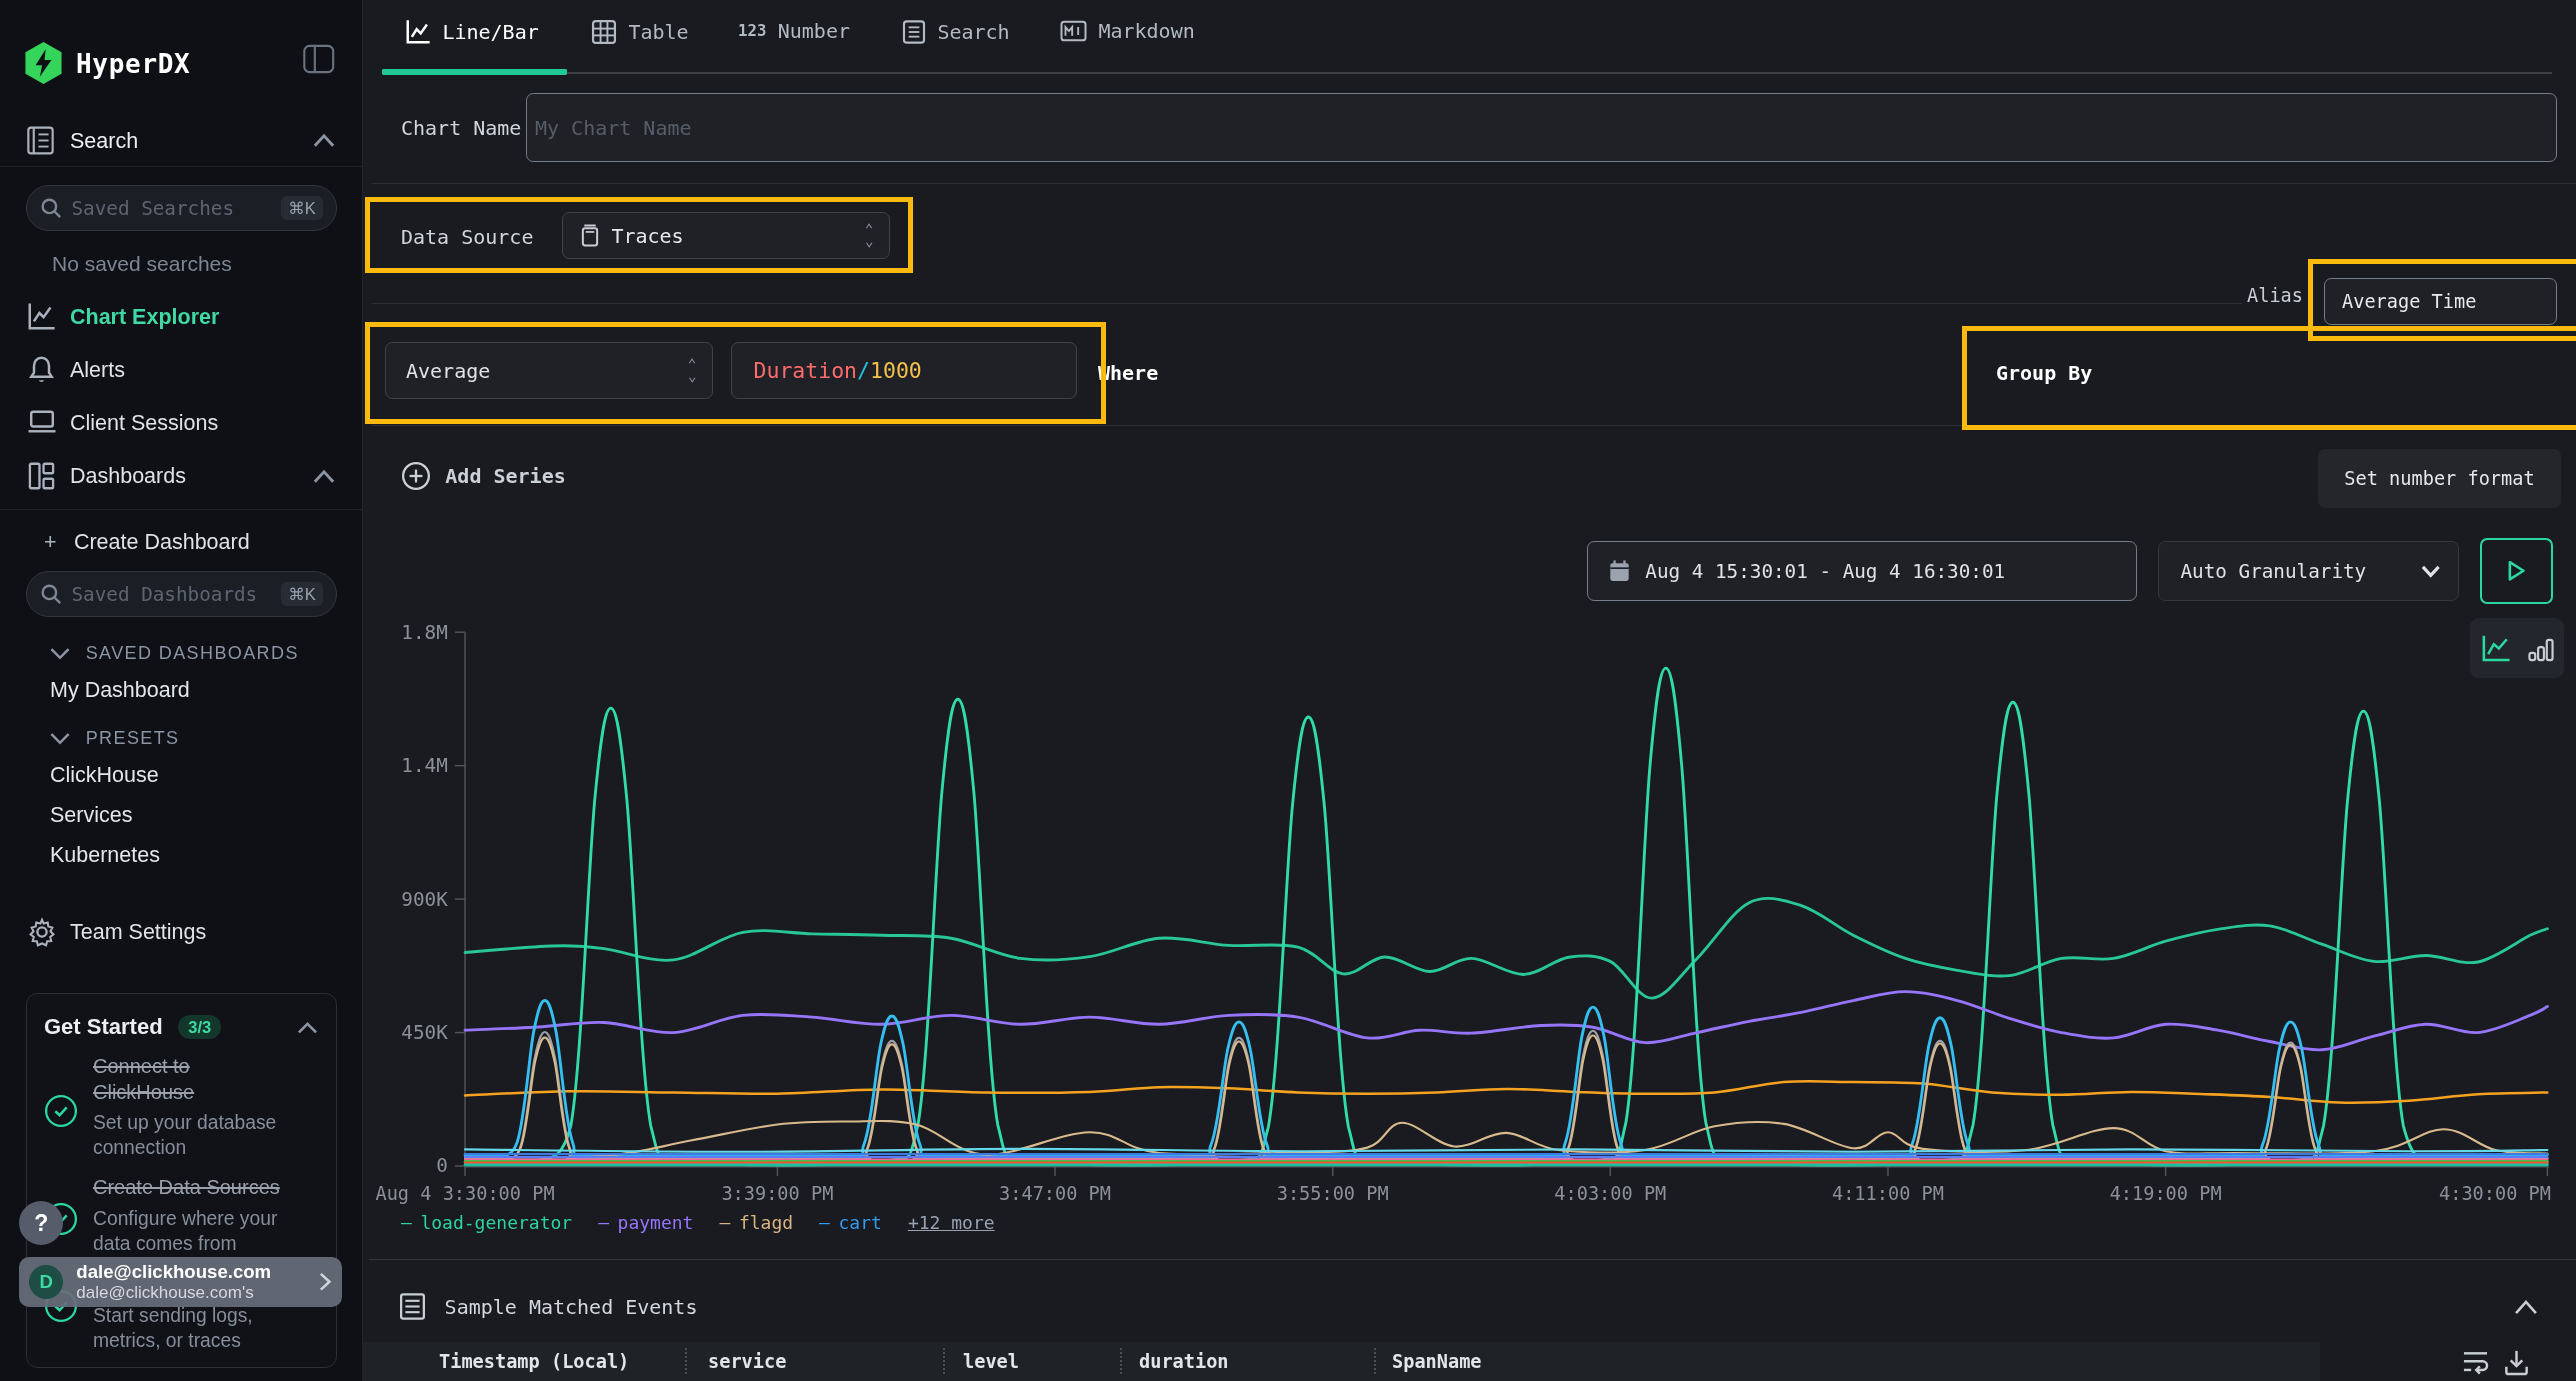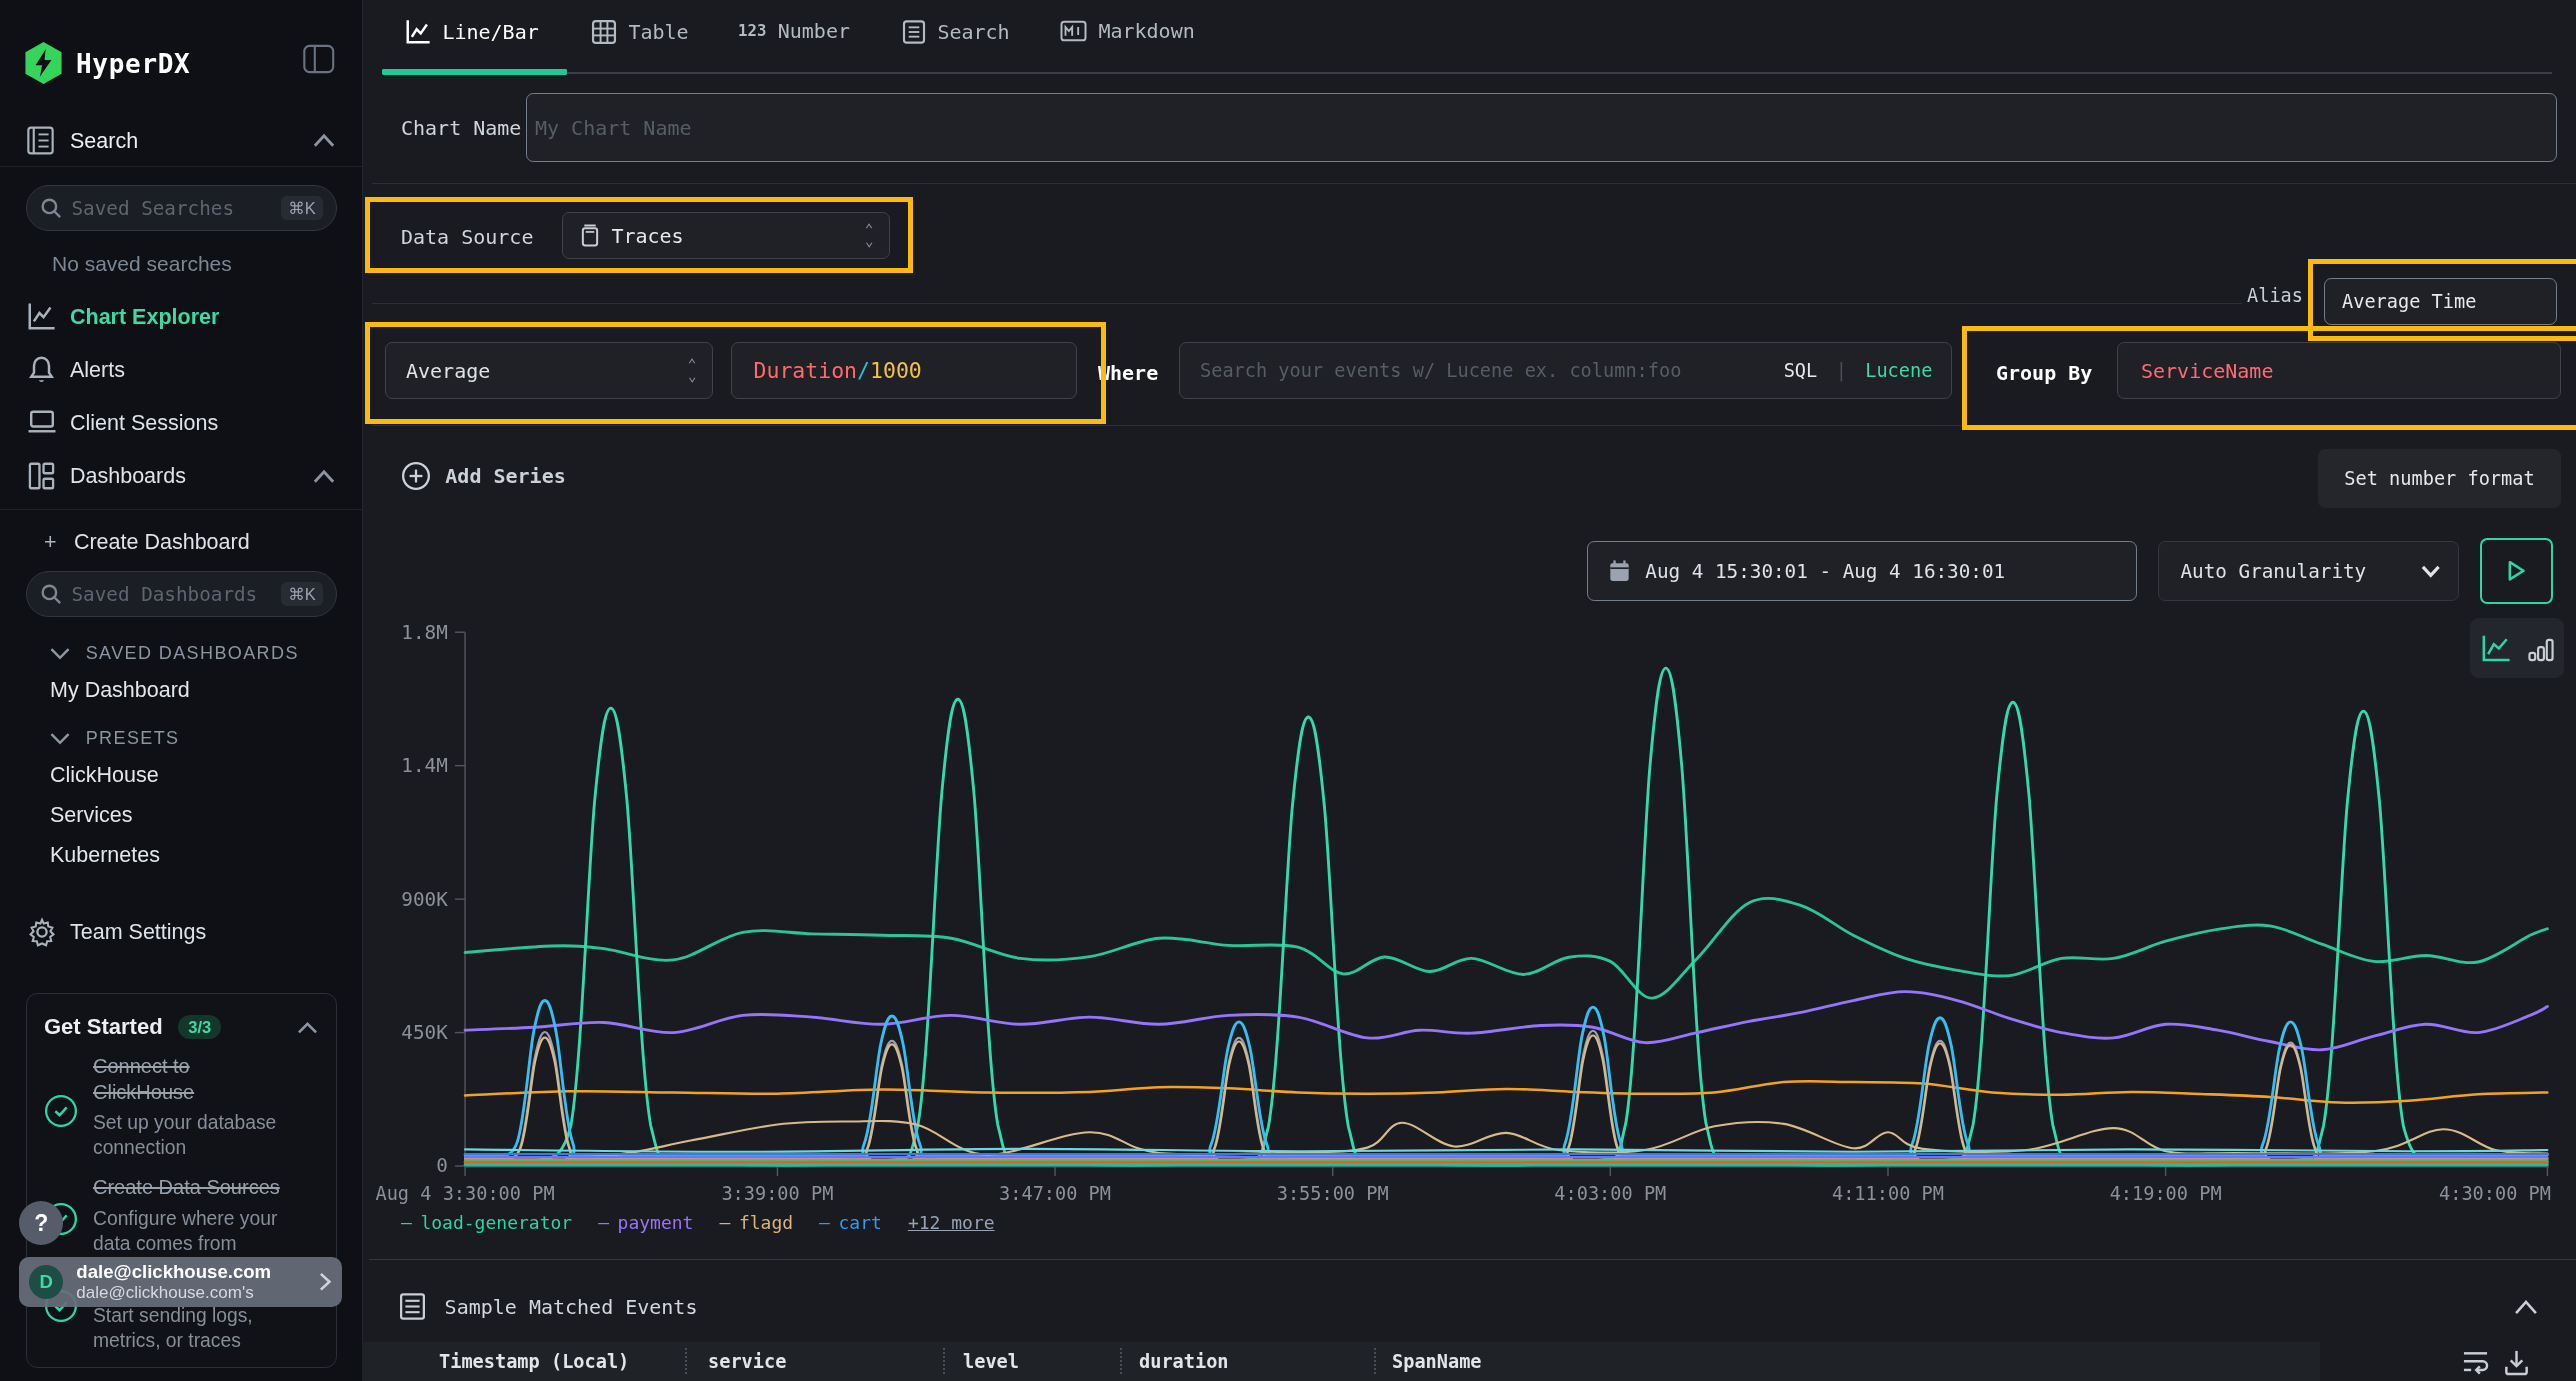--- a/index.html
+++ b/index.html
@@ -316,34 +316,23 @@
           <span style="font-size:14.3px;line-height:11.4px;">⌃</span>
           <span style="font-size:14.3px;line-height:11.4px;transform:rotate(180deg);">⌃</span>
         </span>
     </div>
     <div class="field" style="left:369px;top:342px;width:346px;height:57px;">
       <span class="mono" style="margin-left:21.5px;font-size:21.5px;">
         <span style="color:#ff6b6b;">Duration</span><span style="color:#25c2d9;">/</span><span style="color:#f3c14b;">1000</span>
       </span>
     </div>
     <div class="abs label bright mono" style="left:736px;top:361px;font-weight:bold;">Where</div>
-    <div class="field" style="left:817px;top:342px;width:773px;height:57px;">
-      <span class="placeholder mono" style="margin-left:20px;font-size:18.6px;flex:1;white-space:nowrap;overflow:hidden;">Search your events w/ Lucene ex. column:foo</span>
-      <span class="mono" style="margin-right:18.6px;font-size:18.6px;white-space:nowrap;">
-        <span style="color:#e6e9ed;">SQL</span>
-        <span style="color:#4a4e56;margin:0 7.2px;">|</span>
-        <span style="color:#3fd9a3;">Lucene</span>
-      </span>
-    </div>
 
     <div class="hl" style="left:1600px;top:326px;width:624px;height:94px;"></div>
     <div class="abs label bright mono" style="left:1634px;top:361px;font-weight:bold;">Group By</div>
-    <div class="field" style="left:1755px;top:342px;width:444px;height:57px;">
-      <span class="mono" style="margin-left:23px;font-size:20px;color:#ff6b75;">ServiceName</span>
-    </div>
 
     <div class="m-divider" style="left:10px;top:425px;width:2204px;"></div>
 
     <div class="abs" style="left:39px;top:461px;display:flex;align-items:center;gap:14.3px;color:#ccd1d8;">
       <svg width="30" height="30" viewBox="0 0 21 21">
         <circle cx="10.5" cy="10.5" r="9" fill="none" stroke="currentColor" stroke-width="1.6"></circle>
         <line x1="10.5" y1="6" x2="10.5" y2="15" stroke="currentColor" stroke-width="1.6"></line>
         <line x1="6" y1="10.5" x2="15" y2="10.5" stroke="currentColor" stroke-width="1.6"></line>
       </svg>
       <span class="mono" style="font-size:20px;font-weight:bold;">Add Series</span>

